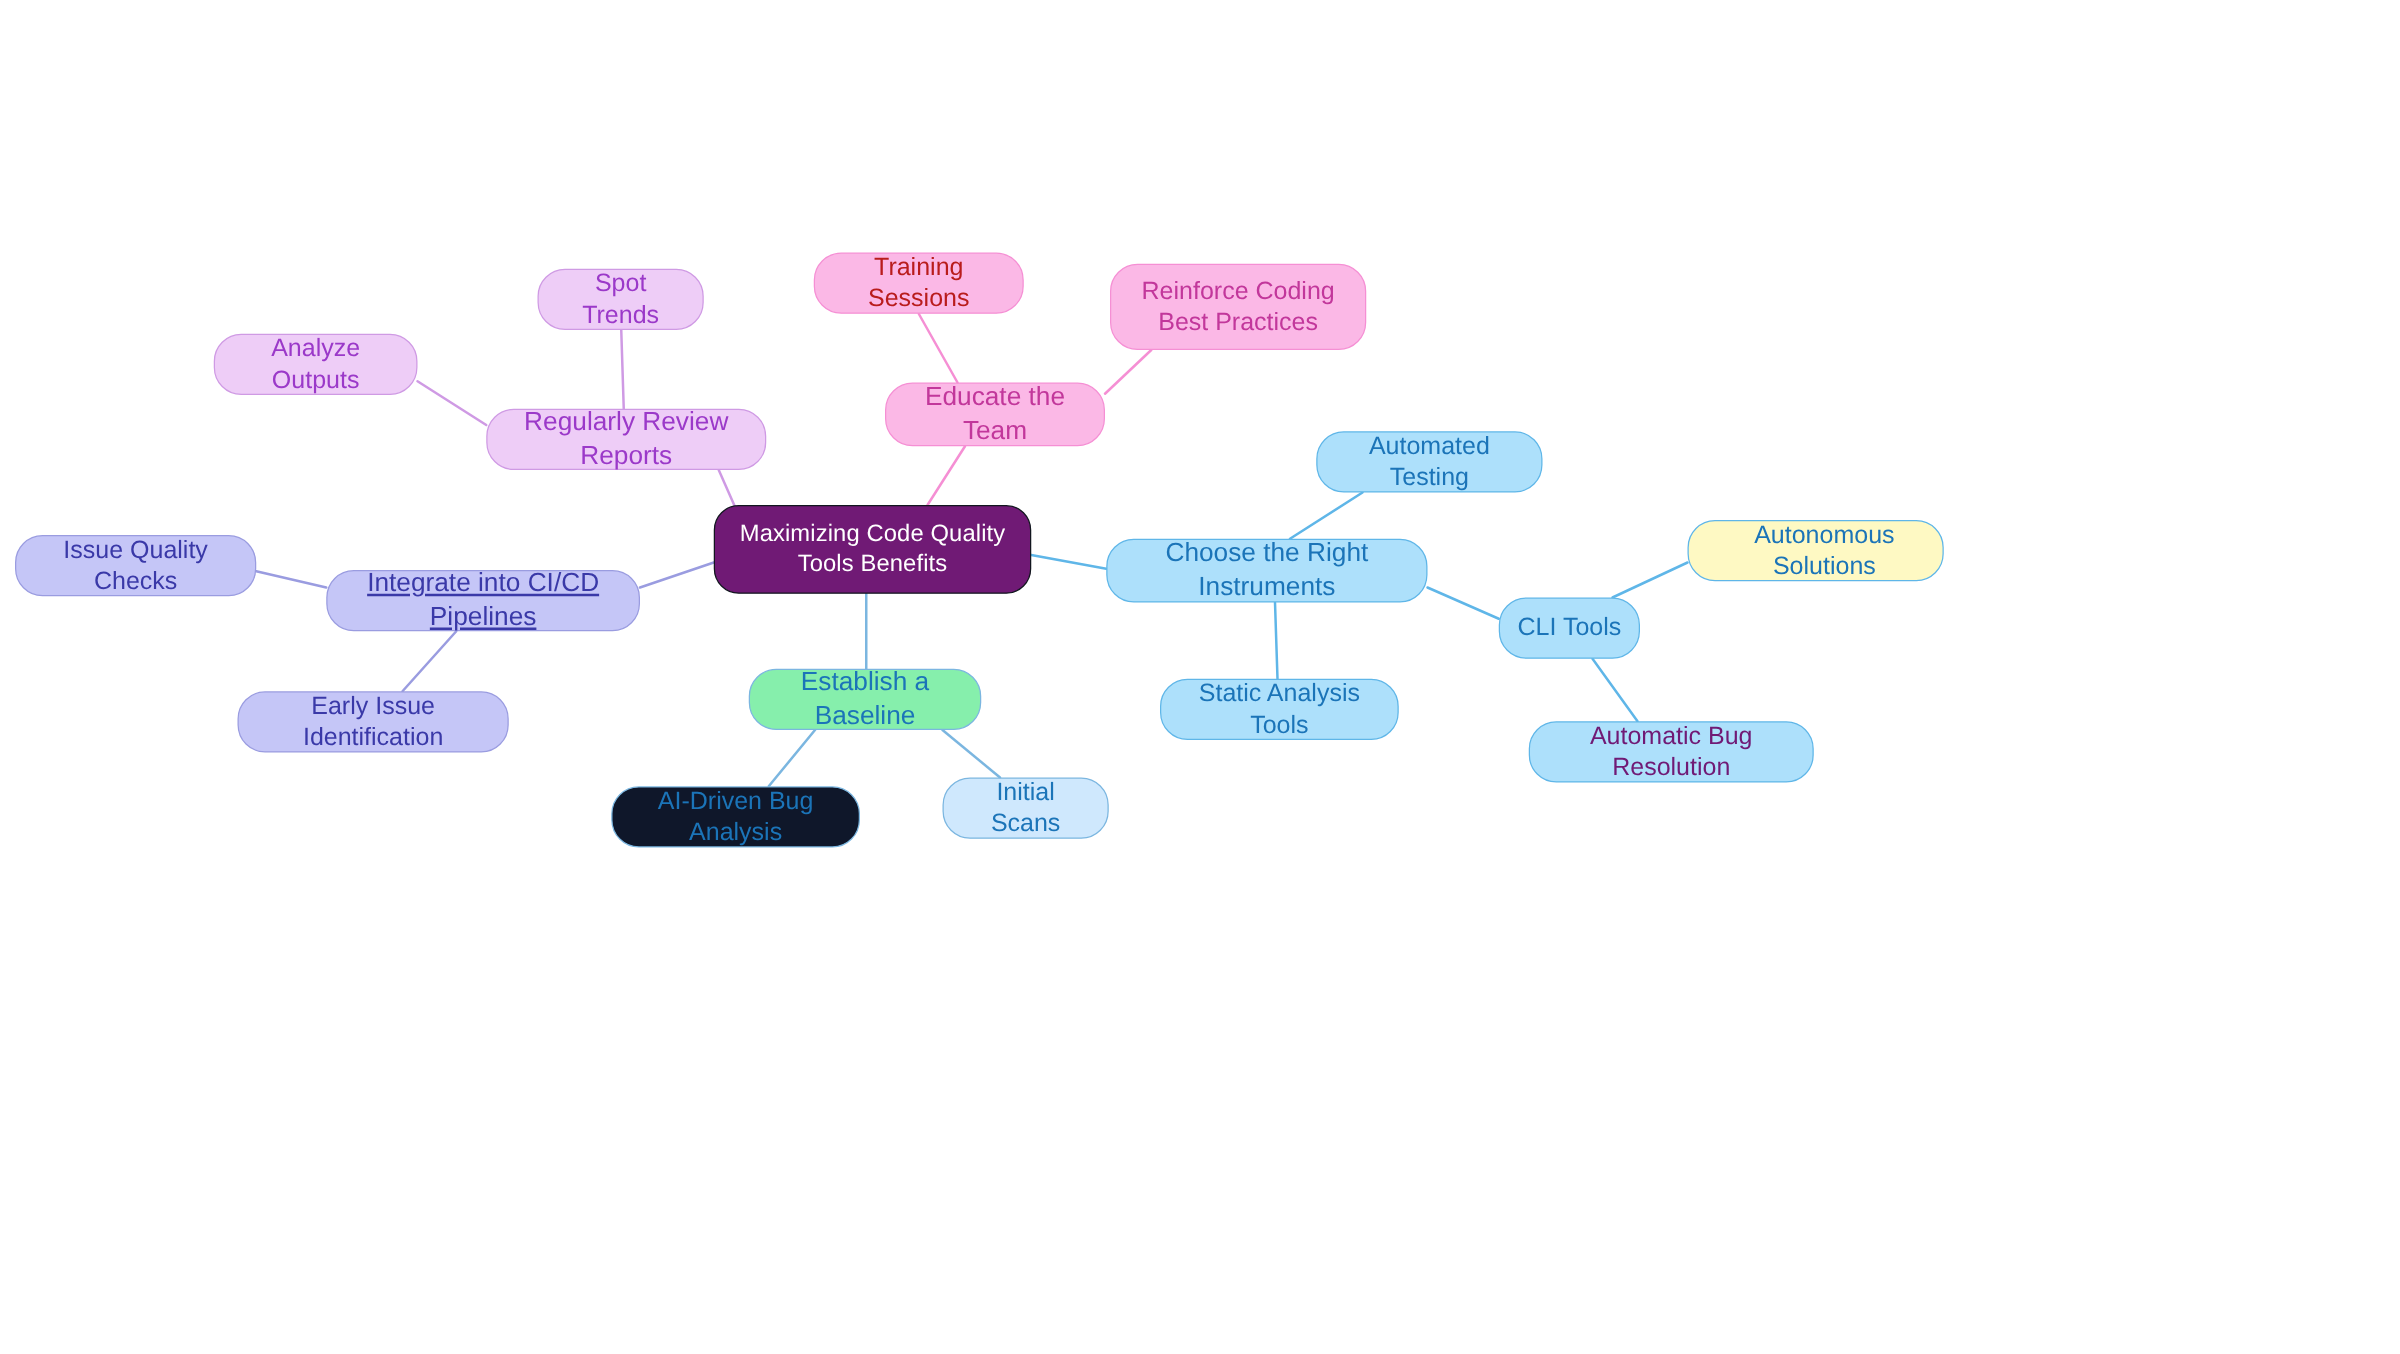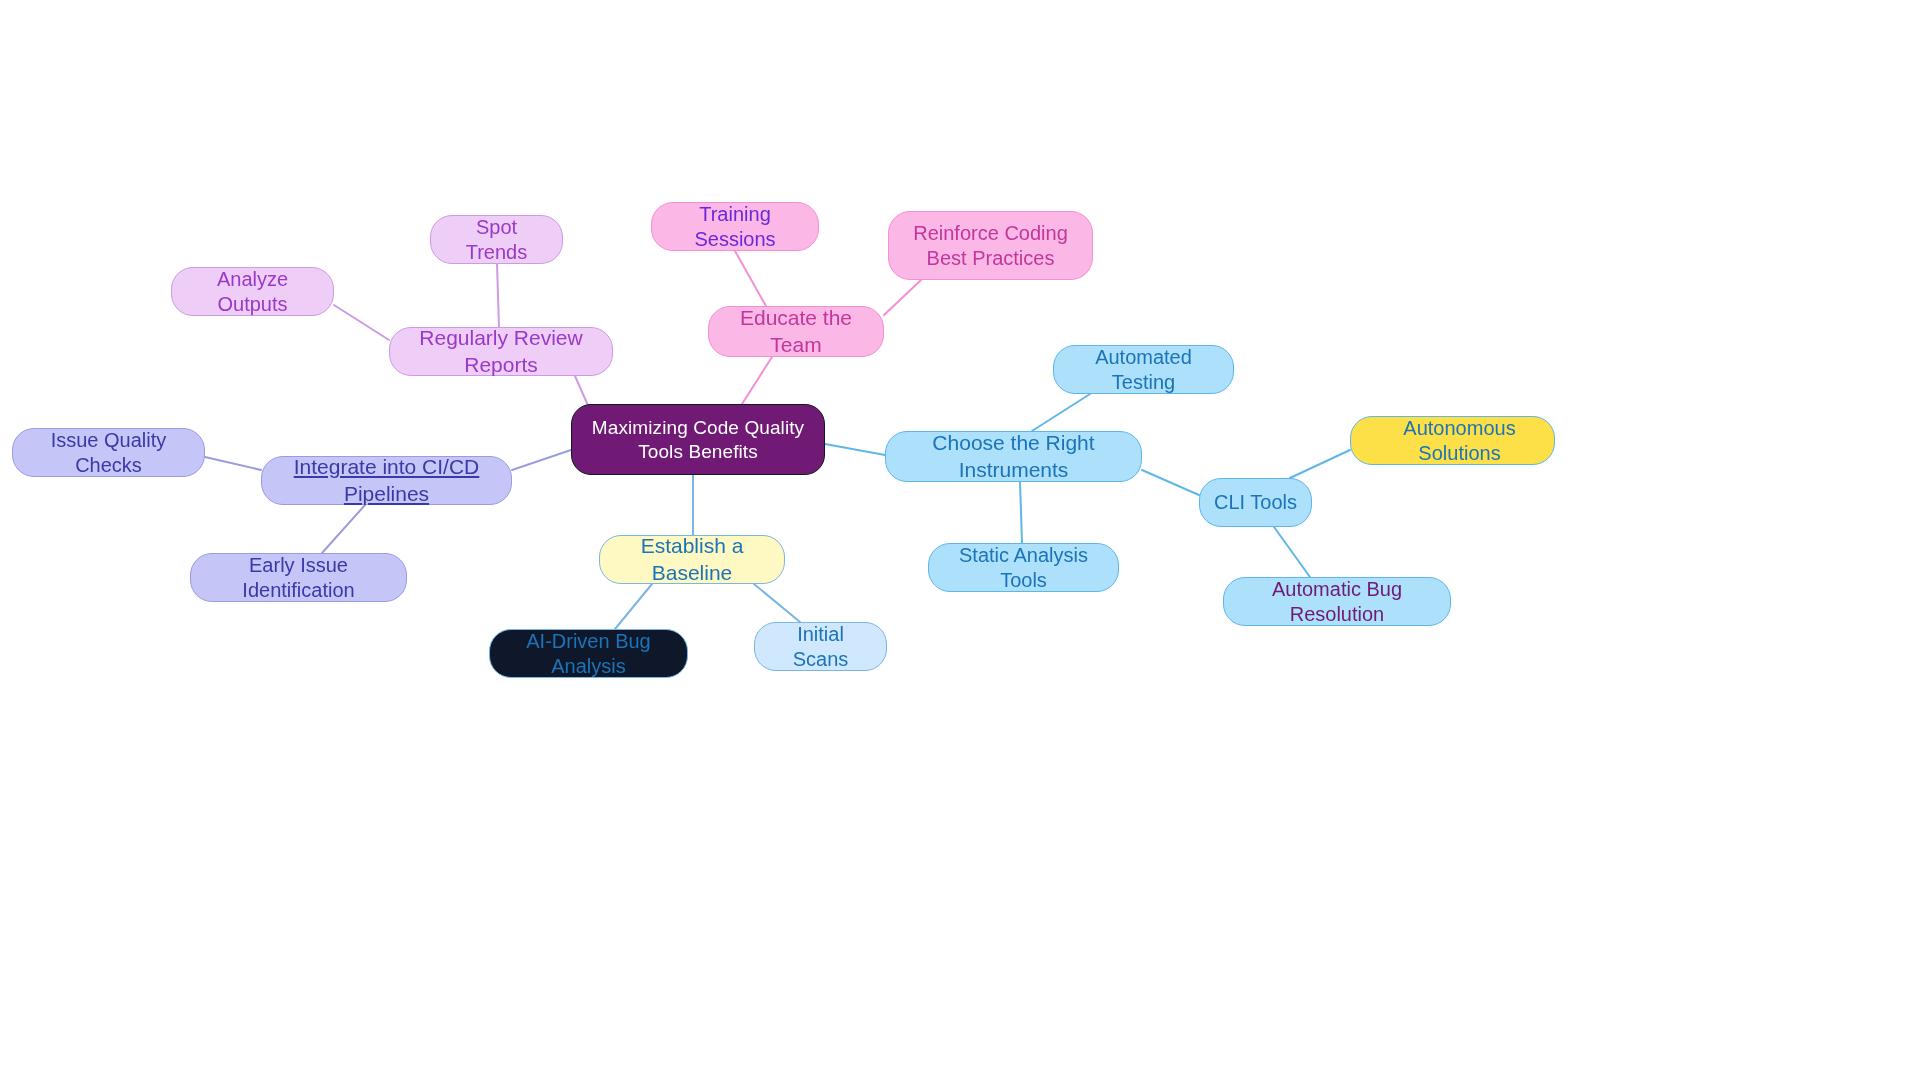--- a/index.html
+++ b/index.html
@@ -75,31 +75,31 @@
       <line x1="754" y1="584" x2="800" y2="622" stroke="#7bb6e0" stroke-width="2" stroke-linecap="round"></line>
       <line x1="1032" y1="431" x2="1090" y2="394" stroke="#5fb6e8" stroke-width="2" stroke-linecap="round"></line>
       <line x1="1020" y1="482" x2="1022" y2="543" stroke="#5fb6e8" stroke-width="2" stroke-linecap="round"></line>
       <line x1="1142" y1="470" x2="1199" y2="495" stroke="#5fb6e8" stroke-width="2" stroke-linecap="round"></line>
       <line x1="1290" y1="478" x2="1350" y2="450" stroke="#5fb6e8" stroke-width="2" stroke-linecap="round"></line>
       <line x1="1274" y1="527" x2="1310" y2="577" stroke="#5fb6e8" stroke-width="2" stroke-linecap="round"></line>
     </svg>
   <div id="node-layer">
       <div class="node root" style="left: 571px; top: 404px; width: 254px; height: 71px; background: #701a75; border-color: rgb(18, 22, 31); color: rgb(255, 255, 255);"><span>Maximizing Code Quality Tools Benefits</span></div>
       <div class="node branch" style="left: 708px; top: 306px; width: 176px; height: 51px; background: rgb(251, 184, 230); border-color: rgb(245, 143, 212); color: rgb(194, 55, 155);"><span>Educate the Team</span></div>
-      <div class="node leaf" style="left: 651px; top: 202px; width: 168px; height: 49px; background: rgb(251, 184, 230); border-color: rgb(245, 143, 212); color: #6d28d9;"><span>Training Sessions</span></div>
+      <div class="node leaf" style="left: 651px; top: 202px; width: 168px; height: 49px; background: rgb(251, 184, 230); border-color: rgb(245, 143, 212); color: #b91c1c;"><span>Training Sessions</span></div>
       <div class="node leaf" style="left: 888px; top: 211px; width: 205px; height: 69px; background: rgb(251, 184, 230); border-color: rgb(245, 143, 212); color: rgb(194, 55, 155);"><span>Reinforce Coding Best Practices</span></div>
       <div class="node branch" style="left: 389px; top: 327px; width: 224px; height: 49px; background: rgb(238, 205, 247); border-color: rgb(207, 154, 228); color: rgb(155, 57, 201);"><span>Regularly Review Reports</span></div>
       <div class="node branch" style="left: 261px; top: 456px; width: 251px; height: 49px; background: rgb(197, 198, 247); border-color: rgb(154, 156, 224); color: rgb(58, 57, 168); text-decoration: underline;"><span>Integrate into CI/CD Pipelines</span></div>
       <div class="node branch" style="left: 885px; top: 431px; width: 257px; height: 51px; background: rgb(173, 224, 251); border-color: rgb(95, 182, 232); color: rgb(27, 116, 184);"><span>Choose the Right Instruments</span></div>
-      <div class="node branch" style="left: 599px; top: 535px; width: 186px; height: 49px; background: #fef9c3; border-color: rgb(123, 182, 224); color: rgb(27, 116, 184);"><span>Establish a Baseline</span></div>
+      <div class="node branch" style="left: 599px; top: 535px; width: 186px; height: 49px; background: #86efac; border-color: rgb(123, 182, 224); color: rgb(27, 116, 184);"><span>Establish a Baseline</span></div>
       <div class="node leaf" style="left: 430px; top: 215px; width: 133px; height: 49px; background: rgb(238, 205, 247); border-color: rgb(207, 154, 228); color: rgb(155, 57, 201);"><span>Spot Trends</span></div>
       <div class="node leaf" style="left: 171px; top: 267px; width: 163px; height: 49px; background: rgb(238, 205, 247); border-color: rgb(207, 154, 228); color: rgb(155, 57, 201);"><span>Analyze Outputs</span></div>
       <div class="node leaf" style="left: 12px; top: 428px; width: 193px; height: 49px; background: rgb(197, 198, 247); border-color: rgb(154, 156, 224); color: rgb(58, 57, 168);"><span>Issue Quality Checks</span></div>
       <div class="node leaf" style="left: 190px; top: 553px; width: 217px; height: 49px; background: rgb(197, 198, 247); border-color: rgb(154, 156, 224); color: rgb(58, 57, 168);"><span>Early Issue Identification</span></div>
       <div class="node leaf" style="left: 489px; top: 629px; width: 199px; height: 49px; background: #0f172a; border-color: rgb(123, 182, 224); color: rgb(27, 116, 184);"><span>AI-Driven Bug Analysis</span></div>
       <div class="node leaf" style="left: 754px; top: 622px; width: 133px; height: 49px; background: rgb(207, 232, 253); border-color: rgb(123, 182, 224); color: rgb(27, 116, 184);"><span>Initial Scans</span></div>
       <div class="node leaf" style="left: 1053px; top: 345px; width: 181px; height: 49px; background: rgb(173, 224, 251); border-color: rgb(95, 182, 232); color: rgb(27, 116, 184);"><span>Automated Testing</span></div>
       <div class="node leaf" style="left: 928px; top: 543px; width: 191px; height: 49px; background: rgb(173, 224, 251); border-color: rgb(95, 182, 232); color: rgb(27, 116, 184);"><span>Static Analysis Tools</span></div>
       <div class="node leaf" style="left: 1199px; top: 478px; width: 113px; height: 49px; background: rgb(173, 224, 251); border-color: rgb(95, 182, 232); color: rgb(27, 116, 184);"><span>CLI Tools</span></div>
-      <div class="node leaf" style="left: 1350px; top: 416px; width: 205px; height: 49px; background: #fde047; border-color: rgb(95, 182, 232); color: rgb(27, 116, 184); padding-left: 28px;"><span>Autonomous Solutions</span></div>
+      <div class="node leaf" style="left: 1350px; top: 416px; width: 205px; height: 49px; background: #fef9c3; border-color: rgb(95, 182, 232); color: rgb(27, 116, 184); padding-left: 28px;"><span>Autonomous Solutions</span></div>
       <div class="node leaf" style="left: 1223px; top: 577px; width: 228px; height: 49px; background: rgb(173, 224, 251); border-color: rgb(95, 182, 232); color: #701a75;"><span>Automatic Bug Resolution</span></div>
     </div>
 </div>
 
 </body></html>

